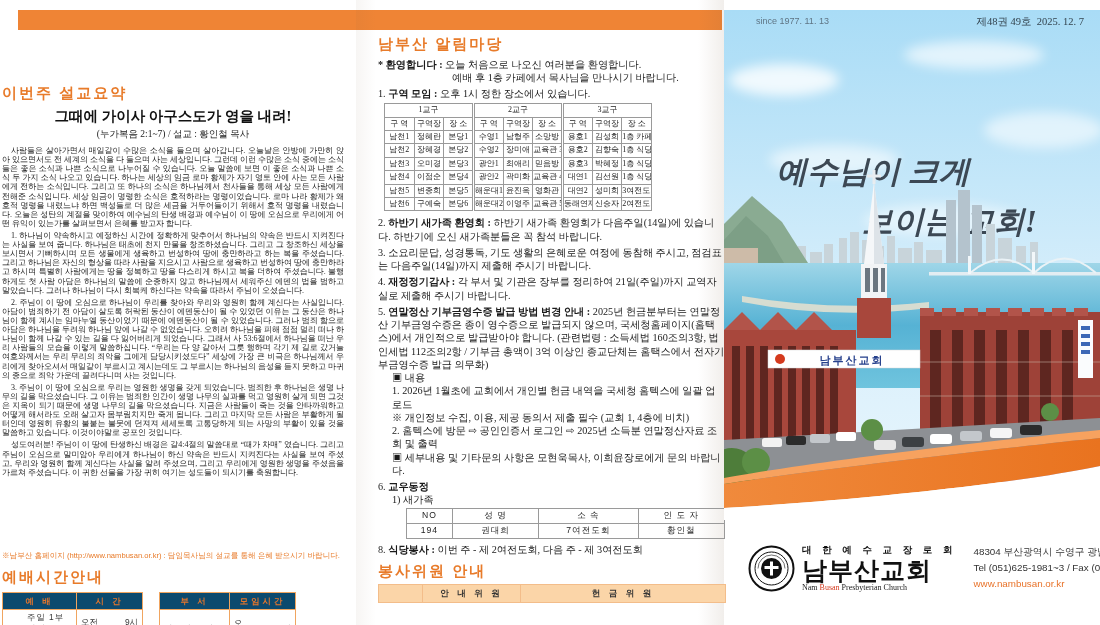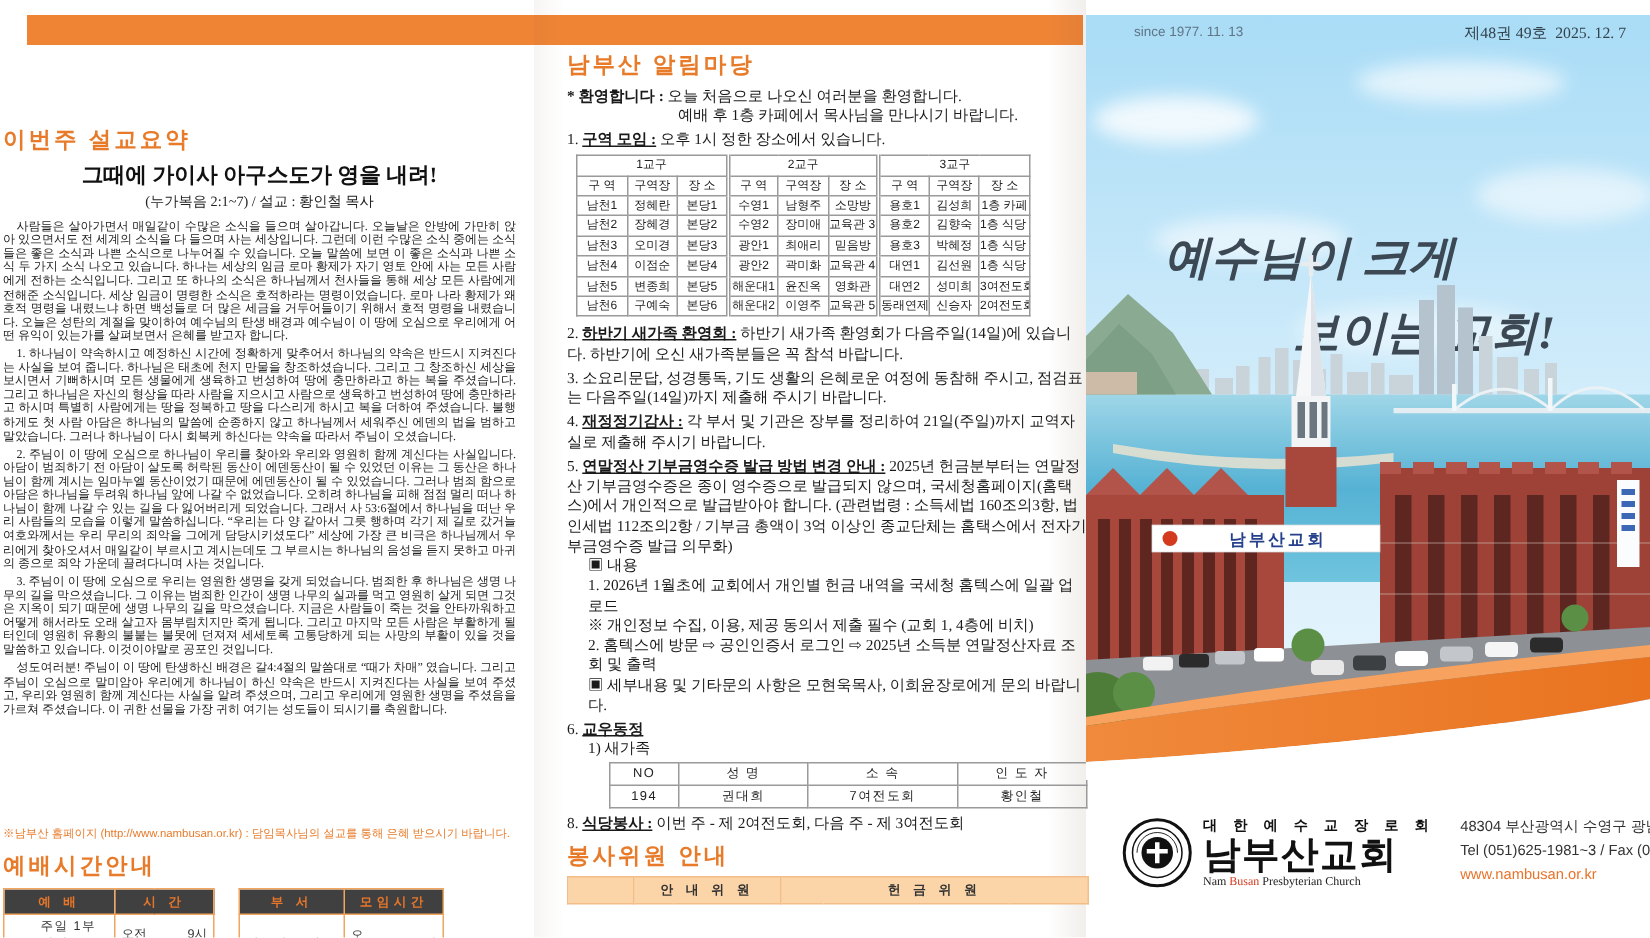--- a/index.html
+++ b/index.html
@@ -23,42 +23,42 @@
   .panel-left{position:absolute;left:2px;top:40px;width:342px;height:578px;margin-top:44px;}
   .sermon-title{text-align:center;font-weight:bold;font-size:14.5px;margin:3px 0 2px;color:#111;}
   .scripture{text-align:center;font-size:9.5px;margin:0 0 5px;color:#222;}
   .sermon-body{font-size:8px;line-height:1.14;text-align:justify;color:#222;
                height:402px;overflow:hidden;}
   .sermon-body p{margin:0 0 3px;text-indent:9px;}
   .hp-note{color:#e87b2a;font-size:7.6px;margin-top:3px;font-family:"Liberation Sans",sans-serif;white-space:nowrap;}
   .left-tables{display:flex;gap:16px;margin-top:5px;}
   table.wt{border-collapse:collapse;font-family:"Liberation Sans",sans-serif;font-size:8.4px;
            border-bottom:2px solid #f0a560;}
-  .wt th{background:#404040;color:#e8762a;border:1px solid #f0a560;padding:2.5px 4px;
+  .wt th{background:#0c4a6e;color:#e8762a;border:1px solid #f0a560;padding:2.5px 4px;
          font-weight:bold;letter-spacing:3px;}
   .wt td{border-left:1px solid #f0a560;border-right:1px solid #f0a560;padding:1.5px 4px;color:#333;}
   .wt td:nth-child(1){text-align:left;letter-spacing:1px;padding-left:24px;}
   .wt td:nth-child(2){border-right:none;text-align:left;}
   .wt td:nth-child(3){border-left:none;text-align:right;}
   table.wt.dept td{padding:4.4px 4px;}
   .wt .c-name{width:74px;} .wt .c-ampm{width:26px;} .wt .c-time{width:40px;}
   .wt.dept .c-name{width:70px;}
 
   
   .panel-mid{position:absolute;left:378px;top:34px;width:347px;height:588px;
              font-size:10.2px;line-height:1.3;color:#1a1a1a;}
   .welcome{margin:1px 0 3px;}
   .welcome .lbl{font-weight:bold;}
   .welcome .l2{padding-left:74px;}
   .item{margin:0 0 3px;}
-  .item .tt{font-weight:bold;text-decoration:underline;}
+  .item .tt{font-weight:bold;}
   .item .hang{padding-left:14px;}
   .sub{padding-left:14px;margin:0;}
-  table.district{border-collapse:collapse;table-layout:fixed;width:303px;
-                 font-family:Liberation Sans, sans-serif;font-size:8px;text-align:center;
+  table.district{border-collapse:collapse;table-layout:fixed;width:268px;
+                 font-family:Liberation Serif, serif;font-size:8px;text-align:center;
                  margin:2px 0 5px 6px;padding-left:28px;}
   .district th,.district td{border:1px solid #9a9a9a;padding:1px 0;font-weight:normal;color:#222;
                  white-space:nowrap;overflow:hidden;}
   .district .gsep{border-left:3px double #9a9a9a;margin-left:48px;}
   table.newfam{border-collapse:collapse;font-family:"Liberation Sans",sans-serif;font-size:8.6px;
                text-align:center;margin:1px 0 4px 28px;}
   .newfam th,.newfam td{border:1px solid #9a9a9a;padding:1.5px 6px;font-weight:normal;color:#222;letter-spacing:1px;}
   .newfam .c0{width:34px;} .newfam .c1{width:78px;} .newfam .c2{width:92px;} .newfam .c3{width:78px;}
   .cmt-wrap{margin-top:5px;}
   table.cmt{border-collapse:collapse;width:347px;font-family:"Liberation Sans",sans-serif;

